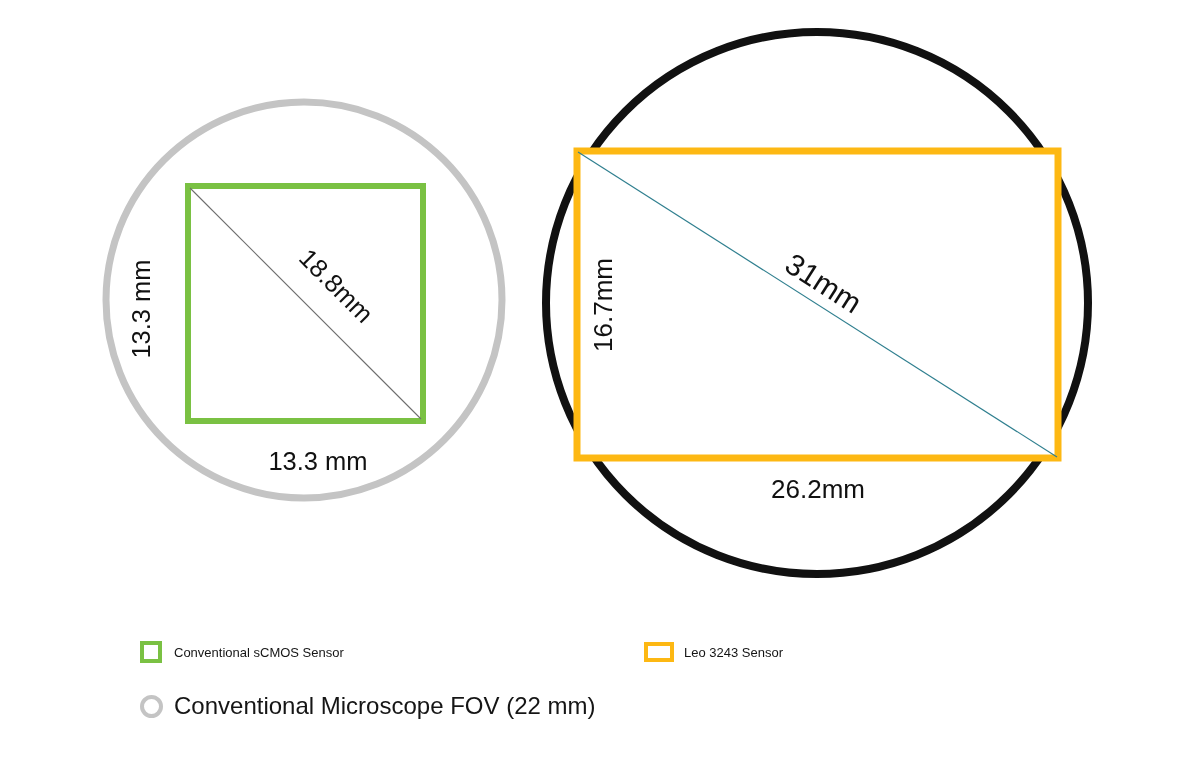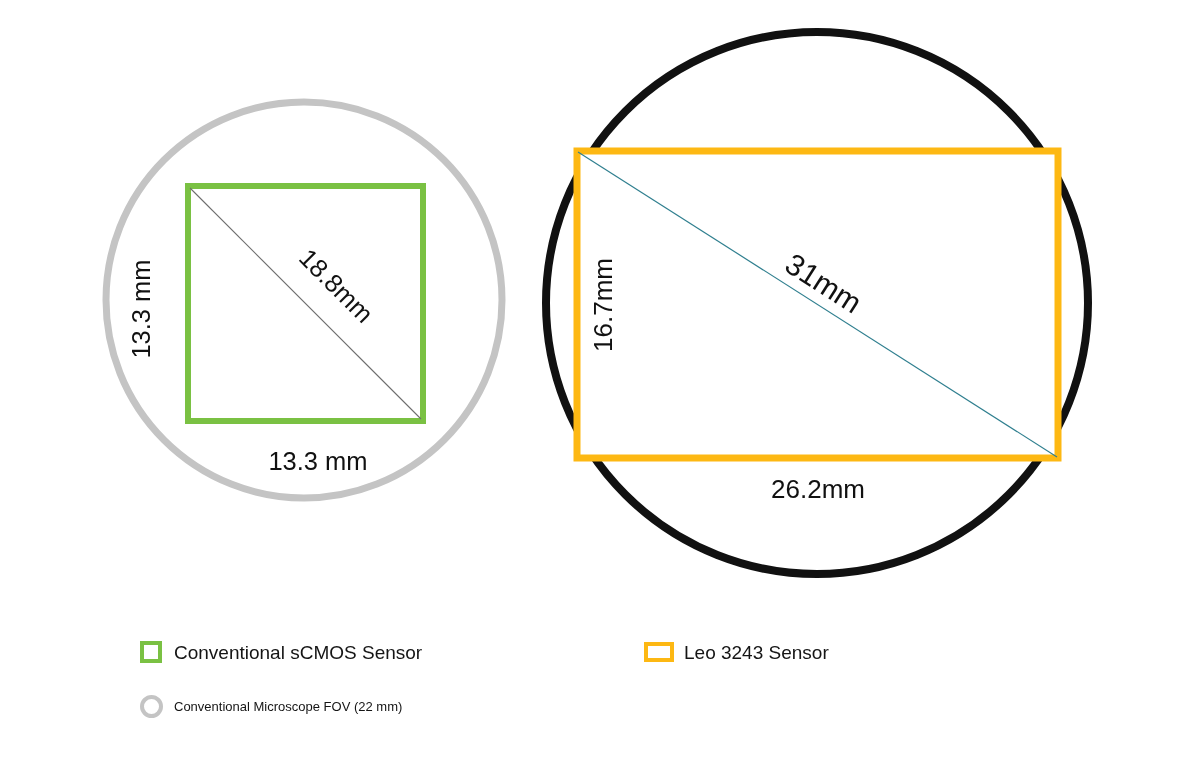--- a/index.html
+++ b/index.html
@@ -49,26 +49,26 @@
   .legend-col.left  { left: 140px; }
   .legend-col.right { left: 644px; }
 
   .legend-row {
     display: flex;
     align-items: center;
     height: 54px;
   }
 
   .legend-label {
-    font-size: 19px;
+    font-size: 13px;
     line-height: 1;
     color: #151515;
     white-space: nowrap;
   }
-  .legend-label.big { font-size: 13px; }
+  .legend-label.big { font-size: 24px; }
 
   
   .sw {
     flex: 0 0 auto;
     margin-right: 14px;
     box-sizing: border-box;
   }
   .sw-square-green {
     width: 22px;
     height: 22px;

